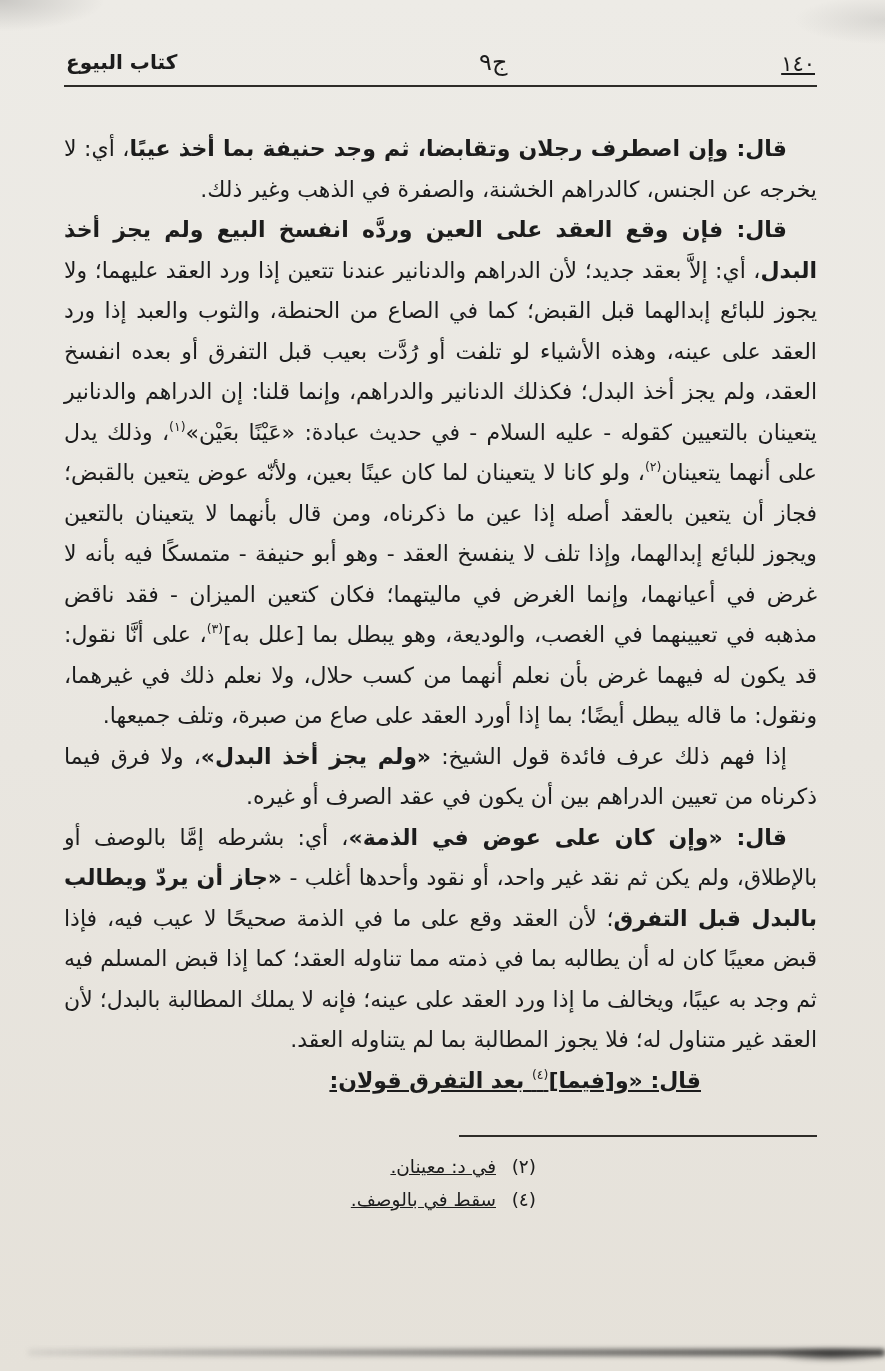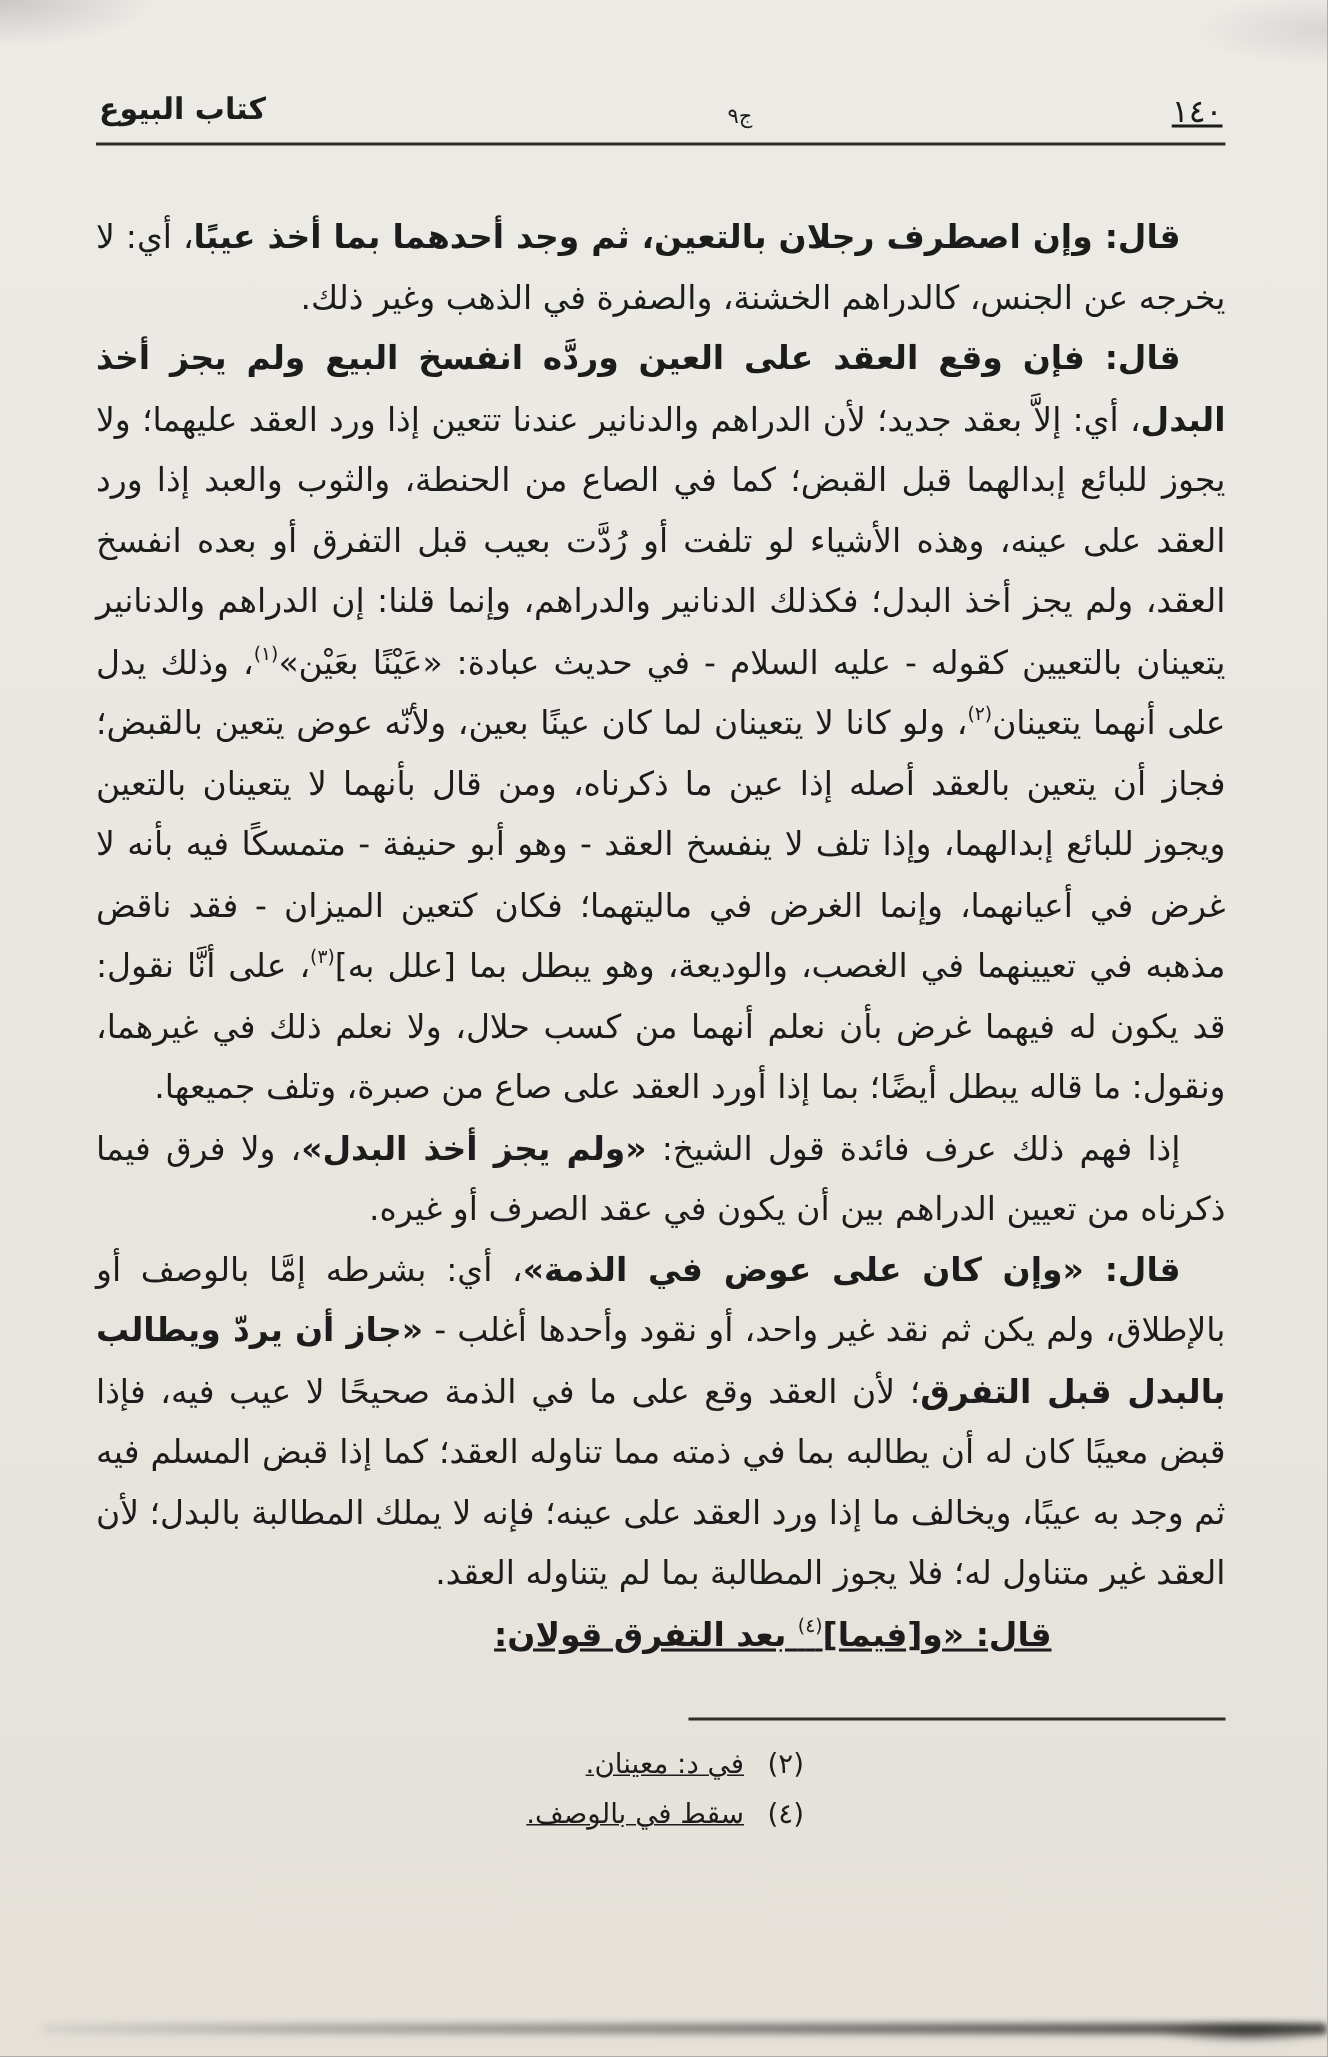--- a/index.html
+++ b/index.html
@@ -20,22 +20,22 @@
   .content { padding:0 68px 0 64px; }
 
   
   .page-header {
     display:flex; justify-content:space-between; align-items:flex-end;
     padding:48px 2px 9px 2px;
     border-bottom:2px solid #2e2c28;
     font-size:20px;
   }
   .hdr-page-number { font-size:21px; letter-spacing:1px;text-decoration:underline; }
-  .hdr-volume { font-size:14px; transform:translateX(14px); }
-  .hdr-book-title { font-size:20px; font-weight:bold; padding-bottom:2px;margin-top:12px; }
+  .hdr-volume { font-size:24px; transform:translateX(14px); }
+  .hdr-book-title { font-size:20px; font-weight:bold; padding-bottom:2px; }
 
   
   .body-text {
     margin-top:42px;
     font-size:22px;
     line-height:40.5px;
     text-align:justify;
     text-align-last:right;
   }
   .para { text-indent:30px; }
@@ -89,21 +89,21 @@
 <div class="page">
   <div class="content">
 
     <header class="page-header">
       <span class="hdr-page-number">١٤٠</span>
       <span class="hdr-volume">ج٩</span>
       <span class="hdr-book-title">كتاب البيوع</span>
     </header>
 
     <main class="body-text">
-        <p class="para"><span class="bold">قال: وإن اصطرف رجلان بالتعين، ثم وجد أحدهما بما أخذ عيبًا</span><span>، أي: لا يخرجه عن الجنس، كالدراهم الخشنة، والصفرة في الذهب وغير ذلك.</span></p>
+        <p class="para"><span class="bold">قال: وإن اصطرف رجلان وتقابضا، ثم وجد حنيفة بما أخذ عيبًا</span><span>، أي: لا يخرجه عن الجنس، كالدراهم الخشنة، والصفرة في الذهب وغير ذلك.</span></p>
         <p class="para"><span class="bold">قال: فإن وقع العقد على العين وردَّه انفسخ البيع ولم يجز أخذ البدل</span><span>، أي: إلاَّ بعقد جديد؛ لأن الدراهم والدنانير عندنا تتعين إذا ورد العقد عليهما؛ ولا يجوز للبائع إبدالهما قبل القبض؛ كما في الصاع من الحنطة، والثوب والعبد إذا ورد العقد على عينه، وهذه الأشياء لو تلفت أو رُدَّت بعيب قبل التفرق أو بعده انفسخ العقد، ولم يجز أخذ البدل؛ فكذلك الدنانير والدراهم، وإنما قلنا: إن الدراهم والدنانير يتعينان بالتعيين كقوله - عليه السلام - في حديث عبادة: «عَيْنًا بعَيْن»</span><sup class="fn-mark">(١)</sup><span>، وذلك يدل على أنهما يتعينان</span><sup class="fn-mark">(٢)</sup><span>، ولو كانا لا يتعينان لما كان عينًا بعين، ولأنّه عوض يتعين بالقبض؛ فجاز أن يتعين بالعقد أصله إذا عين ما ذكرناه، ومن قال بأنهما لا يتعينان بالتعين ويجوز للبائع إبدالهما، وإذا تلف لا ينفسخ العقد - وهو أبو حنيفة - متمسكًا فيه بأنه لا غرض في أعيانهما، وإنما الغرض في ماليتهما؛ فكان كتعين الميزان - فقد ناقض مذهبه في تعيينهما في الغصب، والوديعة، وهو يبطل بما [علل به]</span><sup class="fn-mark">(٣)</sup><span>، على أنَّا نقول: قد يكون له فيهما غرض بأن نعلم أنهما من كسب حلال، ولا نعلم ذلك في غيرهما، ونقول: ما قاله يبطل أيضًا؛ بما إذا أورد العقد على صاع من صبرة، وتلف جميعها.</span></p>
         <p class="para"><span>إذا فهم ذلك عرف فائدة قول الشيخ: </span><span class="bold">«ولم يجز أخذ البدل»</span><span>، ولا فرق فيما ذكرناه من تعيين الدراهم بين أن يكون في عقد الصرف أو غيره.</span></p>
         <p class="para"><span class="bold">قال: </span><span class="bold">«وإن كان على عوض في الذمة»</span><span>، أي: بشرطه إمَّا بالوصف أو بالإطلاق، ولم يكن ثم نقد غير واحد، أو نقود وأحدها أغلب - </span><span class="bold">«جاز أن يردّ ويطالب بالبدل قبل التفرق</span><span>؛ لأن العقد وقع على ما في الذمة صحيحًا لا عيب فيه، فإذا قبض معيبًا كان له أن يطالبه بما في ذمته مما تناوله العقد؛ كما إذا قبض المسلم فيه ثم وجد به عيبًا، ويخالف ما إذا ورد العقد على عينه؛ فإنه لا يملك المطالبة بالبدل؛ لأن العقد غير متناول له؛ فلا يجوز المطالبة بما لم يتناوله العقد.</span></p>
         <p class="para closing"><span class="bold">قال: «و[فيما]</span><sup class="fn-mark">(٤)</sup><span class="bold"> بعد التفرق قولان:</span></p>
       </main>
 
     <div class="footnotes-block">
       <div class="fn-sep"></div>
       <div class="footnotes">
           <div class="fn-col">

